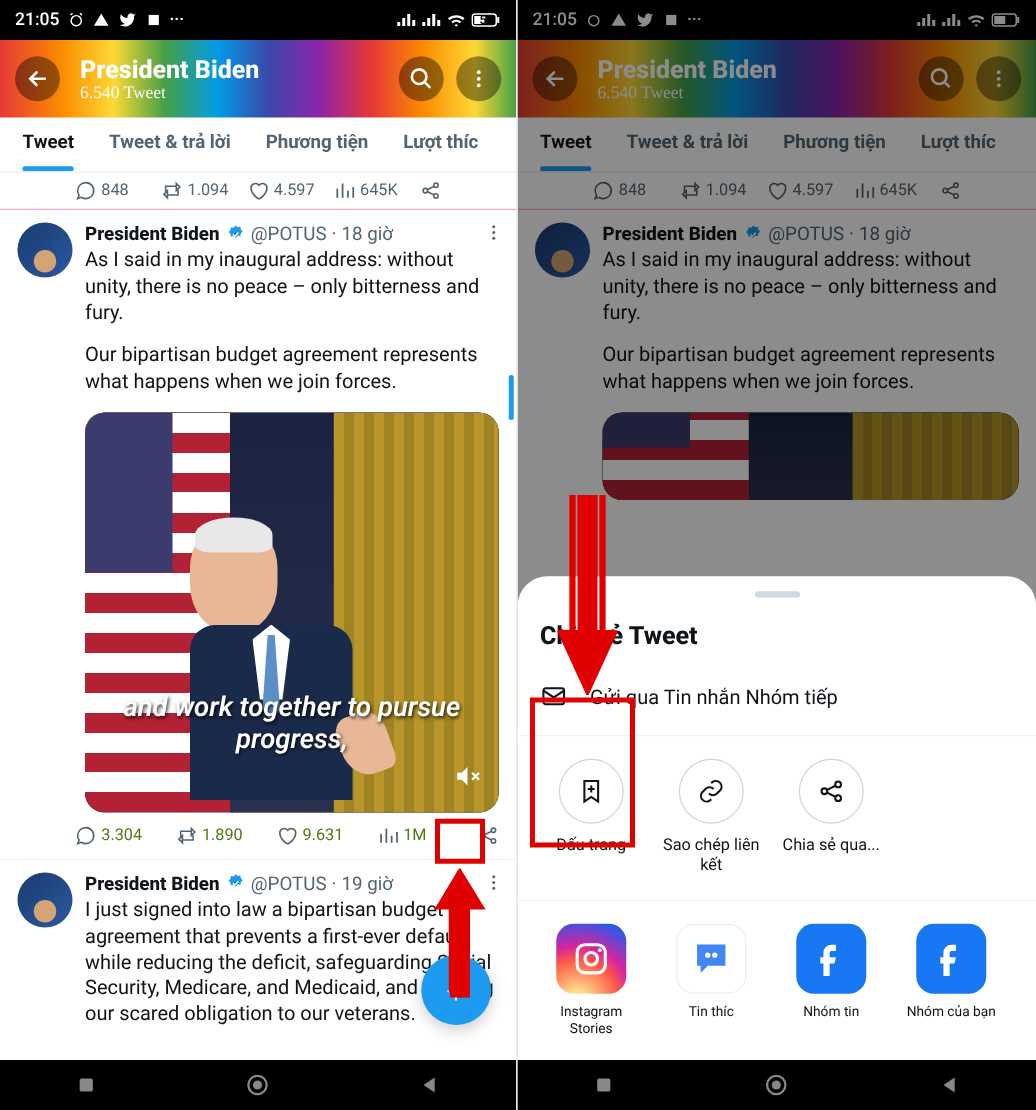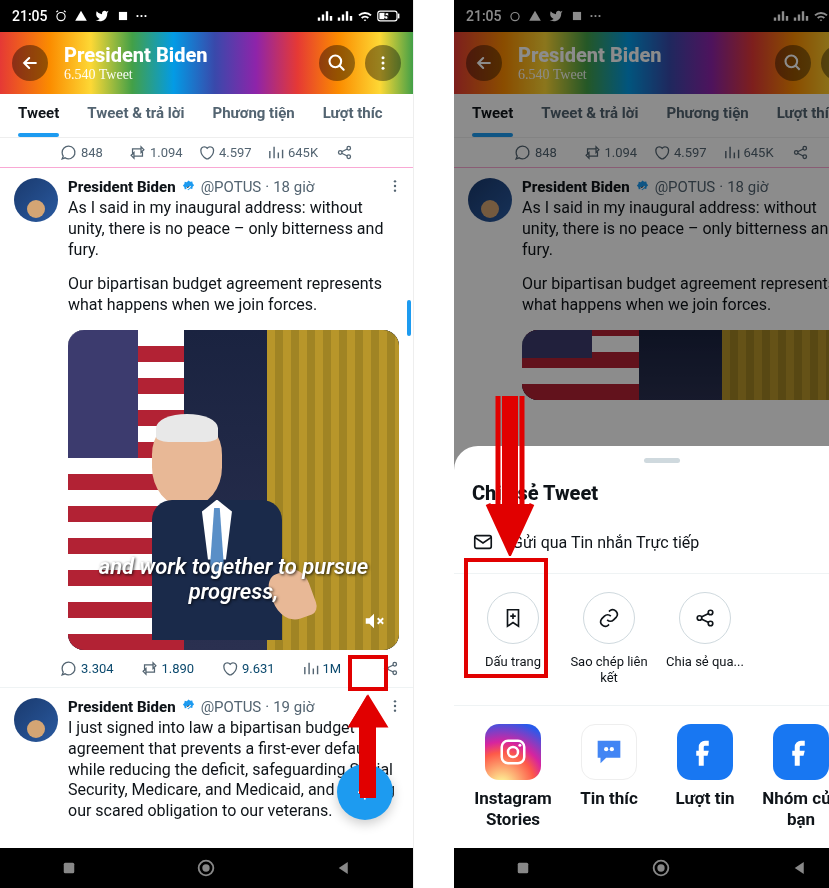--- a/index.html
+++ b/index.html
@@ -1,17 +1,17 @@
 <!DOCTYPE html>
 <html><head>
 <meta charset="utf-8">
 <style>
 * { box-sizing: border-box; margin: 0; padding: 0; }
 body { font-family: -apple-system, BlinkMacSystemFont, "Segoe UI", Roboto, Helvetica, Arial, sans-serif; background: #fff; width: 829px; height: 888px; overflow: hidden; position: relative; }
-.container { display: flex; width: 829px; height: 888px; gap: 40px; }
+.container { display: flex; width: 829px; height: 888px; }
 .phone { width: 414px; height: 888px; position: relative; overflow: hidden; background: #fff; border-right: 1px solid #eee; flex-shrink: 0; }
 .phone2 { width: 415px; height: 888px; position: relative; overflow: hidden; background: #fff; flex-shrink: 0; }
 
 
 .statusbar { height: 32px; background: #000; color: #fff; display: flex; align-items: center; justify-content: space-between; padding: 0 12px; font-size: 14px; font-weight: 500; }
 .statusbar .left { display: flex; align-items: center; gap: 6px; }
 .statusbar .right { display: flex; align-items: center; gap: 4px; }
 .statusbar svg { fill: #fff; }
 
 
@@ -42,21 +42,21 @@
 .tweet .userline .name { font-weight: 800; color: #0f1419; }
 .tweet .userline .verified { color: #1d9bf0; }
 .tweet .userline .handle, .tweet .userline .dot, .tweet .userline .time { color: #536471; }
 .tweet .more { position: absolute; right: 10px; top: 10px; color: #536471; }
 .tweet .text { font-size: 16px; line-height: 1.3; color: #0f1419; margin-top: 2px; }
 .tweet .text p { margin-bottom: 14px; }
 .tweet .media { margin-top: 6px; border-radius: 16px; overflow: hidden; position: relative; background: #0a1830; }
 .tweet .media .caption-text { position: absolute; bottom: 46px; left: 0; right: 0; text-align: center; color: #fff; font-size: 22px; font-weight: 600; text-shadow: 1px 1px 3px rgba(0,0,0,0.8); padding: 0 20px; font-style: italic; }
 .tweet .media .mute { position: absolute; bottom: 14px; right: 14px; color: #fff; }
 
-.engage2 { display: flex; align-items: center; padding: 10px 0 10px 60px; gap: 4px; font-size: 13px; color: #0c4a6e; border-bottom: 1px solid #eff3f4; }
+.engage2 { display: flex; align-items: center; padding: 10px 0 10px 60px; gap: 4px; font-size: 13px; color: #4d7c0f; border-bottom: 1px solid #eff3f4; }
 .engage2 .item { display: flex; align-items: center; gap: 4px; flex: 1; }
 .engage2 .share { flex: 0; padding-right: 14px; }
 
 
 .fab { position: absolute; right: 20px; bottom: 68px; width: 56px; height: 56px; border-radius: 50%; background: #1d9bf0; display: flex; align-items: center; justify-content: center; color: #fff; box-shadow: 0 4px 12px rgba(0,0,0,0.2); }
 .fab span { font-size: 28px; font-weight: 300; }
 
 
 .navbar { position: absolute; bottom: 0; left: 0; right: 0; height: 40px; background: #000; display: flex; align-items: center; justify-content: space-around; }
 .navbar .nbtn { width: 30px; height: 30px; display: flex; align-items: center; justify-content: center; }
@@ -71,21 +71,21 @@
 .sheet .handle { width: 36px; height: 5px; background: #cfd9de; border-radius: 3px; margin: 0 auto 18px; }
 .sheet h2 { font-size: 20px; font-weight: 800; color: #0f1419; padding: 0 18px; margin-bottom: 20px; }
 .sheet .dm-row { display: flex; align-items: center; gap: 18px; padding: 6px 18px 20px; font-size: 16px; color: #0f1419; }
 .sheet .actions { display: flex; gap: 14px; padding: 0 18px 8px; border-top: 1px solid #eff3f4; border-bottom: 1px solid #eff3f4; padding-top: 18px; padding-bottom: 18px; }
 .sheet .action { display: flex; flex-direction: column; align-items: center; width: 82px; gap: 10px; }
 .sheet .action .circle { width: 52px; height: 52px; border-radius: 50%; border: 1px solid #cfd9de; display: flex; align-items: center; justify-content: center; color: #0f1419; }
 .sheet .action .lbl { font-size: 13px; color: #0f1419; text-align: center; line-height: 1.25; }
 .sheet .apps { display: flex; gap: 14px; padding: 18px 18px 0; overflow: hidden; }
 .sheet .app { display: flex; flex-direction: column; align-items: center; width: 82px; gap: 8px; flex-shrink:0;}
 .sheet .app .icon { width: 56px; height: 56px; border-radius: 14px; display: flex; align-items: center; justify-content: center; }
-.sheet .app .lbl { font-size: 17px; color: #0f1419; text-align: center; line-height: 1.25; font-weight: bold; }
+.sheet .app .lbl { font-size: 11px; color: #0f1419; text-align: center; line-height: 1.25; }
 
 .ig { background: radial-gradient(circle at 30% 110%,#fdf497 0%,#fdf497 5%,#fd5949 45%,#d6249f 60%,#285AEB 90%); }
 .fb { background: #1877f2; }
 .msg { background: #fff; border: 1px solid #eee; }
 
 
 .phone2 .content-under { filter: none; }
 
 .scrollhint { position: absolute; right: 2px; top: 300px; width: 4px; height: 36px; background: #1d9bf0; border-radius: 2px; }
 
@@ -493,21 +493,21 @@
     <div class="dimmer"></div>
 
     <div class="sheet">
       <div class="handle"></div>
       <h2>Chia sẻ Tweet</h2>
       <div class="dm-row">
         <svg width="22" height="22" viewBox="0 0 24 24">
             <rect x="3" y="5" width="18" height="14" rx="2" fill="none" stroke="#0f1419" stroke-width="1.8"></rect>
             <path d="M3 7l9 6 9-6" fill="none" stroke="#0f1419" stroke-width="1.8"></path>
           </svg>
-        <span>Gửi qua Tin nhắn Trực tiếp</span>
+        <span>Gửi qua Tin nhắn Nhóm tiếp</span>
       </div>
       <div class="actions">
         <div class="action">
           <div class="circle">
               <svg width="22" height="22" viewBox="0 0 24 24">
                 <path d="M6 3h12v18l-6-4-6 4V3z" fill="none" stroke="#0f1419" stroke-width="1.8"></path>
                 <path d="M12 7v6M9 10h6" stroke="#0f1419" stroke-width="1.8"></path>
               </svg>
             </div>
           <div class="lbl">Dấu trang</div>
@@ -552,21 +552,21 @@
               </svg>
             </div>
             <div class="lbl">Tin thíc</div>
           </div>
         <div class="app">
             <div class="icon fb">
               <svg width="30" height="30" viewBox="0 0 24 24">
                 <path d="M15 3h-3a5 5 0 00-5 5v3H5v4h2v8h4v-8h3l1-4h-4V8a1 1 0 011-1h3V3z" fill="#fff"></path>
               </svg>
             </div>
-            <div class="lbl">Lượt tin</div>
+            <div class="lbl">Nhóm tin</div>
           </div>
         <div class="app">
             <div class="icon fb">
               <svg width="30" height="30" viewBox="0 0 24 24">
                 <path d="M15 3h-3a5 5 0 00-5 5v3H5v4h2v8h4v-8h3l1-4h-4V8a1 1 0 011-1h3V3z" fill="#fff"></path>
               </svg>
             </div>
             <div class="lbl">Nhóm của bạn</div>
           </div>
         <div class="app"></div>

